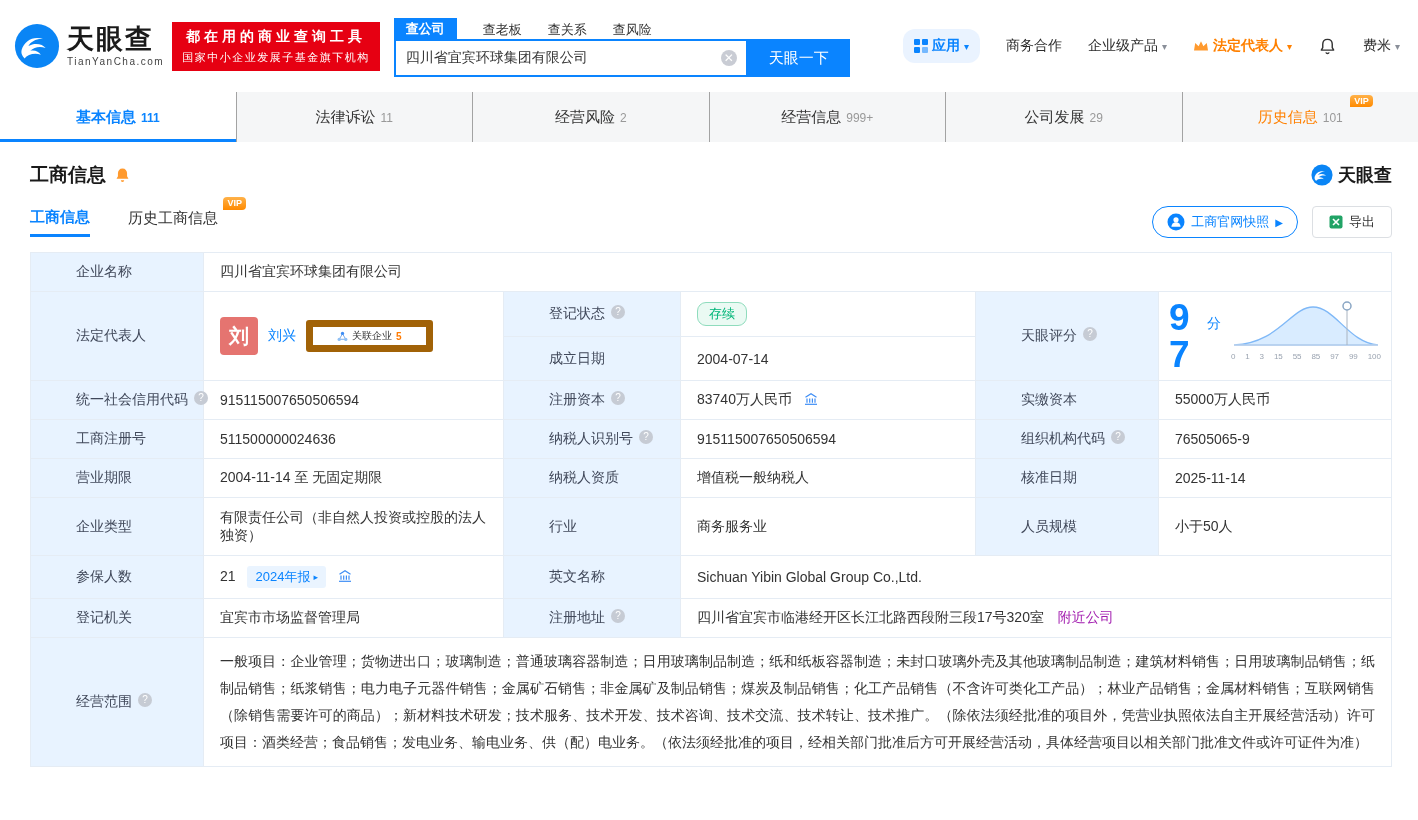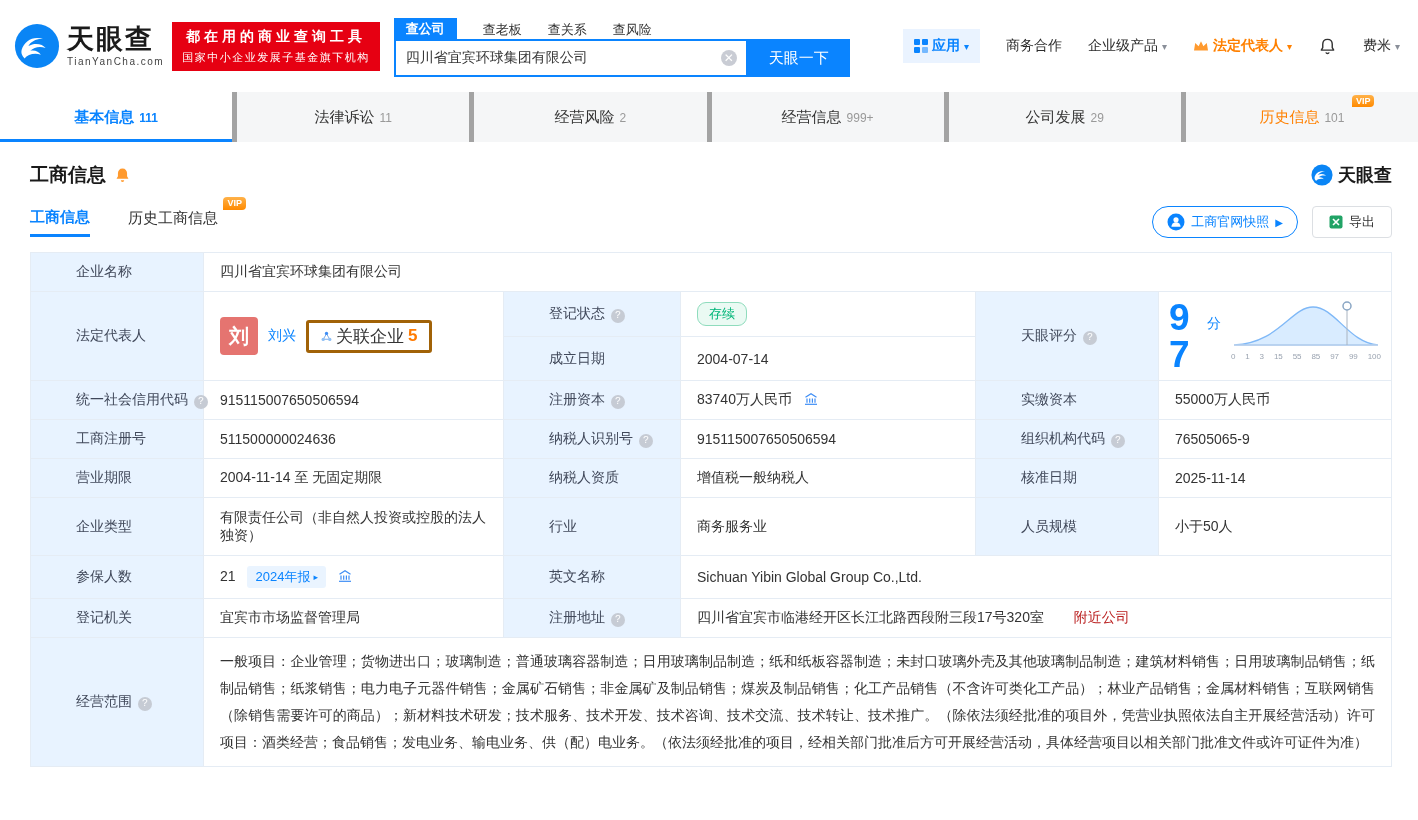--- a/index.html
+++ b/index.html
@@ -26,29 +26,29 @@
   .search-tab { font-size:13px; color:#333; cursor:pointer; padding:3px 0; line-height:1; }
   .search-tab.active { background:#0a84ff; color:#fff; padding:4px 12px; font-weight:bold; }
   .search-row { display:flex; margin-top:0; }
   .search-input-wrap { position:relative; width:354px; height:38px; border:2px solid #0a84ff; display:flex; align-items:center; background:#fff; }
   .search-input-wrap input { border:none; outline:none; font-size:14px; padding:0 32px 0 10px; width:100%; color:#333; background:transparent; font-family:inherit; }
   .clear-icon { position:absolute; right:9px; width:16px; height:16px; border-radius:50%; background:#c9ccd4; color:#fff; font-size:12px; line-height:16px; text-align:center; cursor:pointer; }
   .search-btn { width:102px; height:38px; background:#0a84ff; color:#fff; border:none; font-size:15px; cursor:pointer; font-family:inherit; }
 
   .top-nav { margin-left:auto; display:flex; align-items:center; gap:26px; font-size:14px; color:#2b2b2b; white-space:nowrap; }
   .nav-item { display:flex; align-items:center; gap:4px; cursor:pointer; }
-  .nav-apps { background:#eaf3ff; color:#0a84ff; padding:8px 11px; border-radius:0; font-weight:bold; }
+  .nav-apps { background:#eaf3ff; color:#0a84ff; padding:8px 11px; border-radius:12px; font-weight:bold; }
   .caret { font-size:10px; color:#8a8f99; }
   .nav-apps .caret { color:#0a84ff; }
   .nav-vip { color:#ff8000; font-weight:bold; }
   .nav-vip .caret { color:#ff8000; }
 
   
   .main-tabs { display:flex; height:50px; background:#f5f6f7; }
-  .mtab { flex:1; display:flex; align-items:center; justify-content:center; font-size:15px; color:#333; border-right:5px solid #a3a3a3; cursor:pointer; position:relative; }
+  .mtab { flex:1; display:flex; align-items:center; justify-content:center; font-size:15px; color:#333; border-right:1px solid #a3a3a3; cursor:pointer; position:relative; }
   .mtab:last-child { border-right:none; }
   .mtab .cnt { font-size:12px; color:#999; margin-left:5px; margin-top:1px; }
   .mtab.active { background:#fff; color:#0a84ff; font-weight:bold; box-shadow:inset 0 -3px 0 #0a84ff; }
   .mtab.active .cnt { color:#0a84ff; }
   .mtab.vip-tab { color:#ff8000; }
   .tab-inner { position:relative; display:flex; align-items:center; }
   .vip-badge { background:linear-gradient(180deg,#ffb24a,#ff8a00); color:#fff; font-size:9px; font-weight:bold; border-radius:4px 4px 4px 0; padding:1px 4px; line-height:1.2; }
   .vip-float { position:absolute; top:-13px; right:-30px; }
 
   
@@ -64,39 +64,39 @@
   .actions { margin-left:auto; display:flex; gap:14px; align-items:center; }
   .btn { display:flex; align-items:center; gap:6px; background:#fff; font-size:13px; cursor:pointer; font-family:inherit; }
   .btn-snapshot { border:1px solid #0a84ff; color:#0a84ff; border-radius:16px; padding:6px 14px; }
   .btn-export { border:1px solid #dcdfe3; color:#333; border-radius:4px; padding:6px 16px; }
   .arrow-glyph { font-size:10px; }
 
   
   .info-table { border-collapse:collapse; width:1362px; margin:4px 26px 0 30px; table-layout:fixed; }
   .info-table td { border:1px solid #e5ecf4; font-size:14px; padding:10px 16px; vertical-align:middle; color:#333; word-break:break-all; }
   .info-table td.lbl { background:#e8f3ff; color:#40485a; white-space:nowrap;padding-left:45px; }
-  .lbl-inner { display:flex; align-items:flex-end;font-family:Liberation Mono, monospace; }
+  .lbl-inner { display:flex; align-items:flex-start; }
   .qmark { display:inline-block; width:14px; height:14px; border-radius:50%; background:#c6cbd4; color:#fff; font-size:10px; line-height:14px; text-align:center; margin-left:6px; cursor:pointer; flex:0 0 auto; }
 
   .rep { display:flex; align-items:center; gap:10px; }
   .avatar { width:38px; height:38px; border-radius:4px; background:#e57470; color:#fff; font-size:20px; font-weight:bold; display:flex; align-items:center; justify-content:center; cursor:pointer; flex:0 0 auto; }
   .rep-name { color:#0a84ff; font-size:14px; }
-  .rel-badge { display:inline-flex; align-items:center; gap:4px; border:3px solid #a16207; border-radius:3px; padding:2px 12px; font-size:17px; color:#333; cursor:pointer; background:#fff; }
+  .rel-badge { display:inline-flex; align-items:center; gap:4px; border:7px solid #a16207; border-radius:3px; padding:2px 24px; font-size:10px; color:#333; cursor:pointer; background:#fff; }
   .rel-badge b { color:#ff7a00; font-weight:bold; }
 
   .status-badge { display:inline-block; border:1px solid #8fdcbd; background:#eafaf3; color:#00b578; font-size:13px; padding:2px 11px; border-radius:9px; }
 
   .score-cell { padding:4px 10px !important; }
   .score-wrap { display:flex; align-items:flex-start; gap:8px; }
   .score-num { font-size:37px; font-weight:bold; color:#0a84ff; line-height:1; }
   .score-unit { font-size:14px; color:#0a84ff; margin-top:16px; }
   .score-chart { margin-left:2px; }
   .axis { display:flex; justify-content:space-between; width:150px; font-size:8px; color:#9aa3b0; margin-top:1px; }
 
-  .blue-link { color:#b91c1c; margin-left:26px; white-space:nowrap; }
+  .blue-link { color:#a21caf; margin-left:10px; white-space:nowrap; }
   .ar-badge { display:inline-flex; align-items:center; gap:3px; background:#eaf4ff; color:#0a84ff; font-size:13px; padding:2px 8px; border-radius:3px; margin:0 8px; cursor:pointer; }
   .inline-icon { display:inline-block; vertical-align:-2px; cursor:pointer; }
   .scope-cell { line-height:27px; text-align:justify; }
   .nowrap { white-space:nowrap; }
 </style>
 </head>
 <body>
 
 <header class="topbar">
   <div class="logo">

